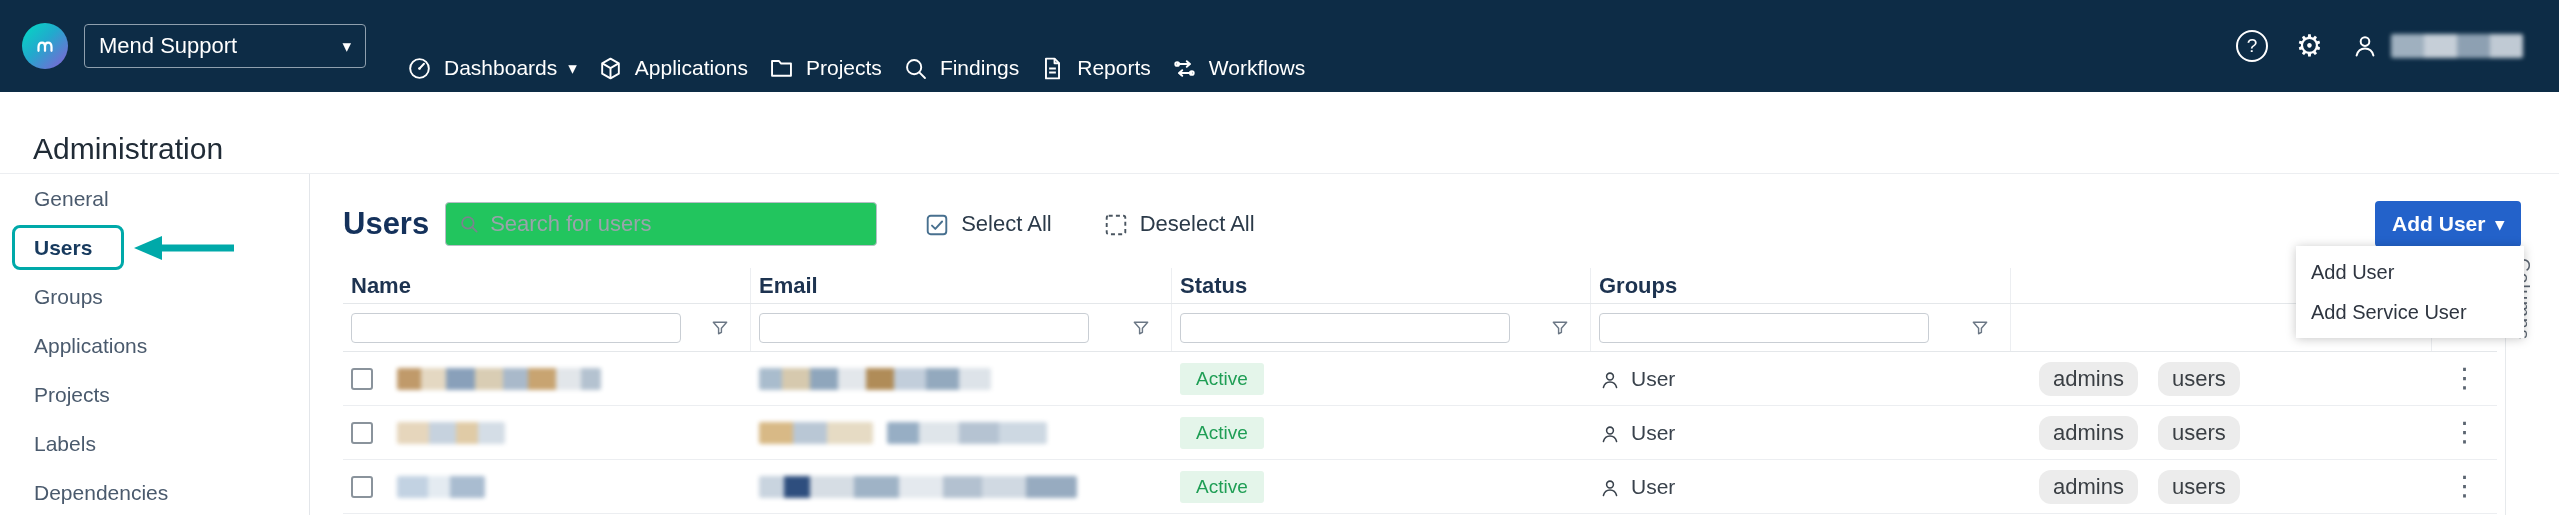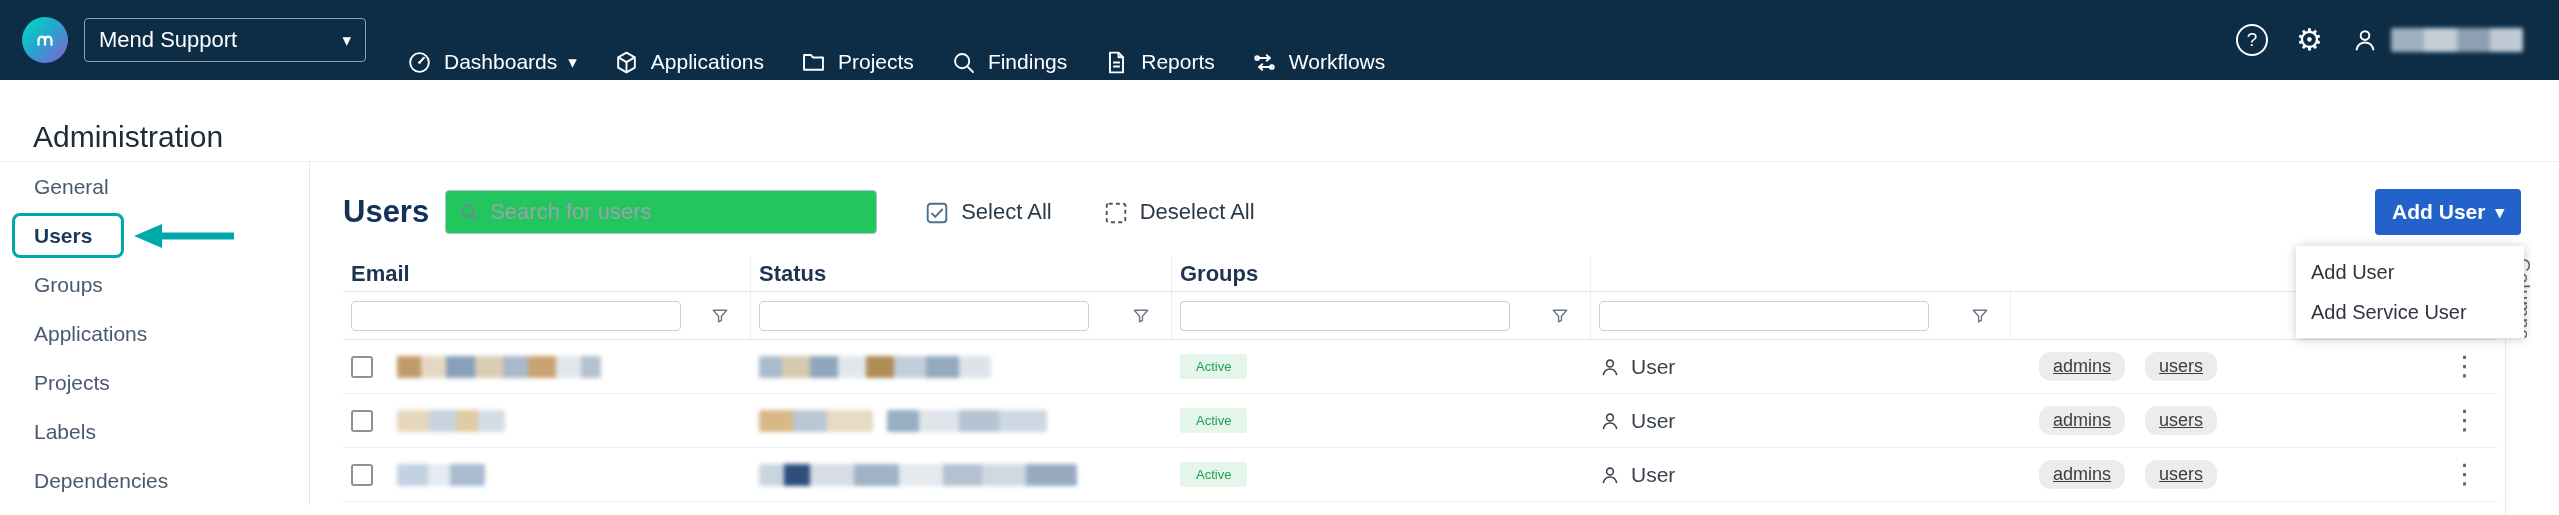--- a/index.html
+++ b/index.html
@@ -6,31 +6,31 @@
     --navbar-bg:#0d2c46; --accent-teal:#00a9a9; --button-blue:#2362ca;
     --active-green:#1f9e55; --heading-navy:#14315b;
   }
   *{box-sizing:border-box; margin:0; padding:0;}
   html,body{width:2559px; height:515px; overflow:hidden; background:#fff;
     font-family:"Liberation Sans", sans-serif;}
   body{position:relative;}
   svg{display:block;}
 
   
-  .navbar{height:80px; background:var(--navbar-bg); display:flex; align-items:center;
+  .navbar{height:92px; background:var(--navbar-bg); display:flex; align-items:center;
     padding:0 36px 0 22px; color:#fff;}
   .logo{width:46px; height:46px; border-radius:50%; flex-shrink:0;
     background:linear-gradient(135deg,#00dcc2 0%,#22a9cd 45%,#8a5bd6 100%);
     display:flex; align-items:center; justify-content:center; margin-right:16px; cursor:pointer;}
   .org-select{width:282px; height:44px; border:1px solid #8fa0ae; border-radius:4px;
     background:transparent; color:#fff; font-size:22px; display:flex; align-items:center;
     justify-content:space-between; padding:0 14px; margin-right:40px; cursor:pointer;
     font-family:inherit;}
   .caret{font-size:17px; line-height:1;}
-  .nav-items{display:flex; align-items:center; gap:36px; font-size:21px;margin-top:44px;}
+  .nav-items{display:flex; align-items:center; gap:20px; font-size:21px;margin-top:44px;}
   .nav-item{display:flex; align-items:center; gap:11px; cursor:pointer; white-space:nowrap;}
   .nicon{color:#fff;}
   .nav-right{margin-left:auto; display:flex; align-items:center; gap:28px;}
   .help-circle{width:32px; height:32px; border:2px solid #fff; border-radius:50%;
     display:flex; align-items:center; justify-content:center; font-size:19px; cursor:pointer;}
   .gear{font-size:30px; cursor:pointer; line-height:1;}
   .user-chip{display:flex; align-items:center; gap:12px; cursor:pointer;}
 
   
   .rd{height:22px; border-radius:2px; filter:blur(2px);}
@@ -85,25 +85,25 @@
   .filter-row{height:48px; border-bottom:1px solid #e4e7ea;}
   .filter-cell{height:100%; display:flex; align-items:center; justify-content:space-between;
     padding:0 20px 0 8px; border-right:1px solid #eceef1;}
   .filter-input{width:330px; height:30px; border:1px solid #c9ced4; border-radius:4px;
     outline:none; font-size:19px; padding:0 8px; font-family:inherit; color:#333;}
   .funnel{color:#6b7785; cursor:pointer;}
   .trow{height:54px; border-bottom:1px solid #eceef1;}
   .cell{display:flex; align-items:center; padding-left:8px;}
   .row-check{width:22px; height:22px; border:2px solid #8a939c; border-radius:3px;
     background:#fff; margin-right:24px; flex-shrink:0; cursor:pointer;}
-  .badge{background:#e4f5ea; color:var(--active-green); font-size:13px; padding:5px 16px;
+  .badge{background:#e4f5ea; color:var(--active-green); font-size:19px; padding:5px 16px;
     border-radius:3px;}
-  .type-cell{gap:10px; color:#39424c;}
+  .type-cell{gap:10px; color:#39424c;align-items:flex-end;}
   .groups-cell{padding-left:28px; gap:20px;}
-  .chip{background:#ececec; color:#3a3f44; font-size:18px; padding:4px 14px; border-radius:12px;text-decoration:underline;}
+  .chip{background:#ececec; color:#3a3f44; font-size:22px; padding:4px 14px; border-radius:12px;}
   .dots{width:65px; text-align:center; font-size:27px; color:#5a6470; cursor:pointer; line-height:1;}
 
   
   .menu{position:absolute; left:2296px; top:246px; width:228px; background:#fff;
     box-shadow:0 1px 10px rgba(0,0,0,0.22); padding:6px 0; z-index:60;}
   .menu-item{height:40px; display:flex; align-items:center; padding:0 15px; font-size:20px;
     color:#2e3540; cursor:pointer; white-space:nowrap;}
 
   
   .rail{position:absolute; left:2505px; top:250px; height:265px; width:34px;
@@ -286,20 +286,21 @@
 
       <button class="add-user-btn">
         <span>Add User</span>
         <span class="caret">▾</span>
       </button>
     </div>
 
     <div class="grid">
 
       <div class="grow thead">
+        <div class="th">Name</div>
         <div class="th">Email</div>
         <div class="th">Status</div>
         <div class="th">Groups</div>
         <div class="th" style="border-right:none;"></div>
       </div>
 
       <div class="grow filter-row">
         <div class="filter-cell">
           <input class="filter-input" style="">
           <span class="funnel">

